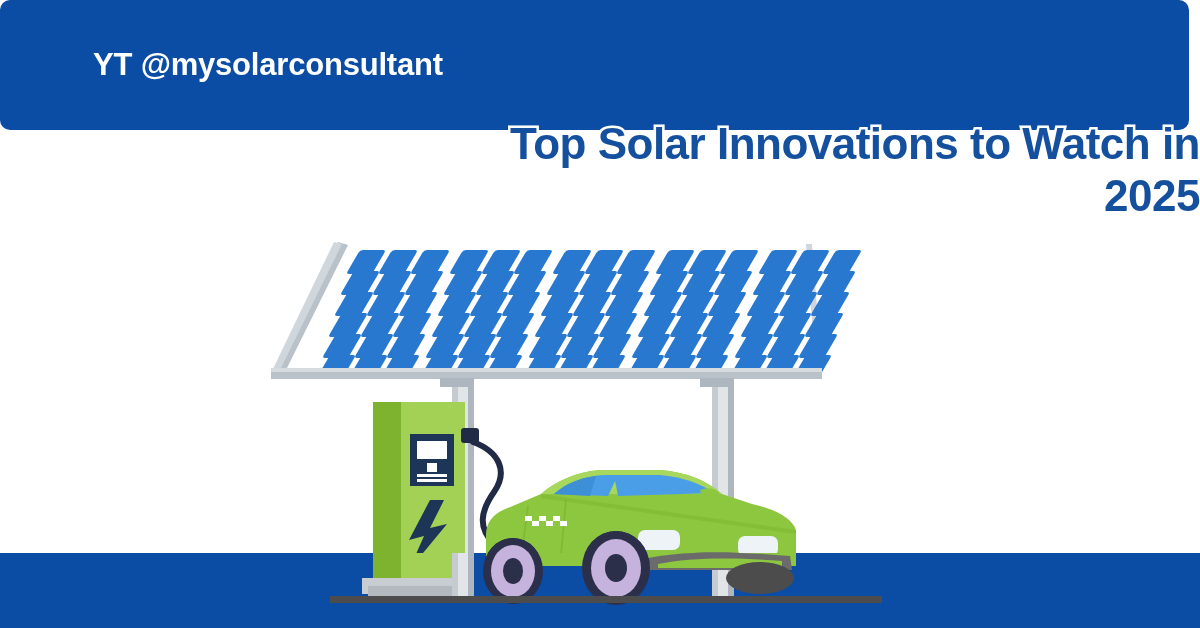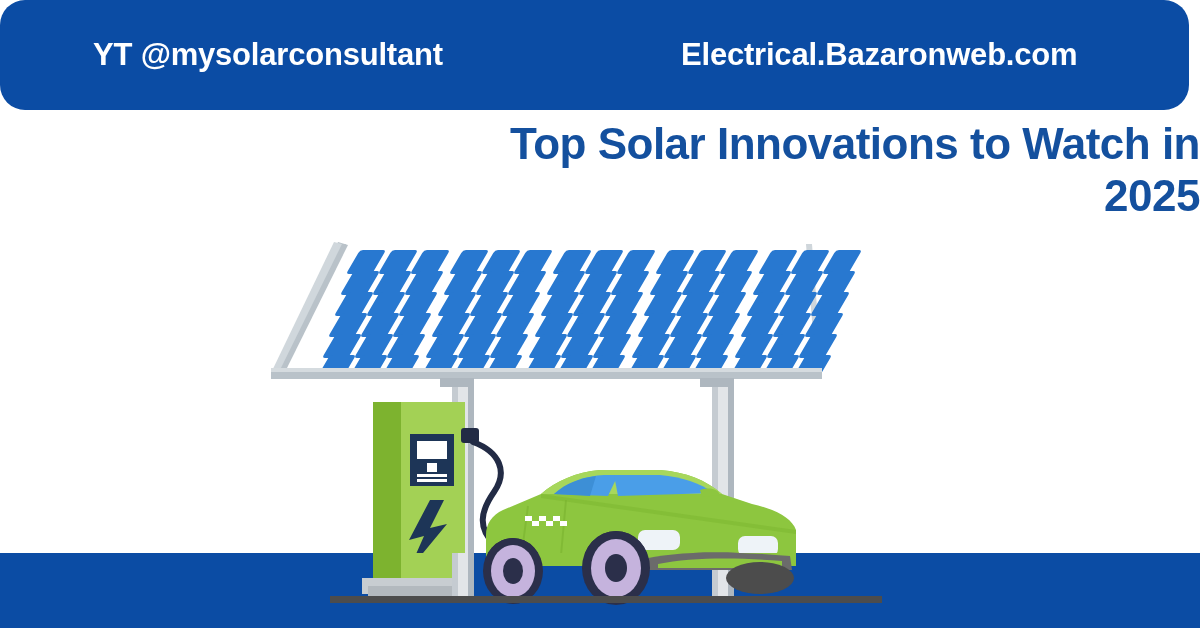--- a/index.html
+++ b/index.html
@@ -15,23 +15,23 @@
     position:absolute; left:0; top:0;
     width:1200px; height:628px;
     background:#ffffff;
     overflow:hidden;
   }
 
   
   .top-banner {
     position:absolute;
     left:0px; top:0px;
-    width:1189px; height:110px;
+    width:1189px; height:130px;
     background:#0b4ca4;
-    border-radius:25px;
+    border-radius:10px;
     display:flex;
     align-items:center;
     text-decoration:underline;
   }
   .banner-left {
     position:absolute;
     left:93px; top:50%;
     transform:translateY(-50%);
     color:#ffffff;
     font-size:31px;
@@ -361,19 +361,18 @@
           <ellipse cx="616" cy="568" rx="25" ry="29" fill="#c5b3dd"></ellipse>
           <ellipse cx="616" cy="568" rx="11" ry="14" fill="#2b2f4a"></ellipse>
         </g>
       </g>
       <rect x="330" y="596" width="552" height="7" fill="#4c4c4c"></rect>
     </svg>
   </div>
 
   <div class="top-banner">
     <span class="banner-left">YT @mysolarconsultant</span>
-    <span class="banner-right">Electrical.Bazaronweb.com</span>
   </div>
 
   <h1 class="headline">Top Solar Innovations to Watch in
 2025</h1>
 
 </div>
 
 </body></html>

